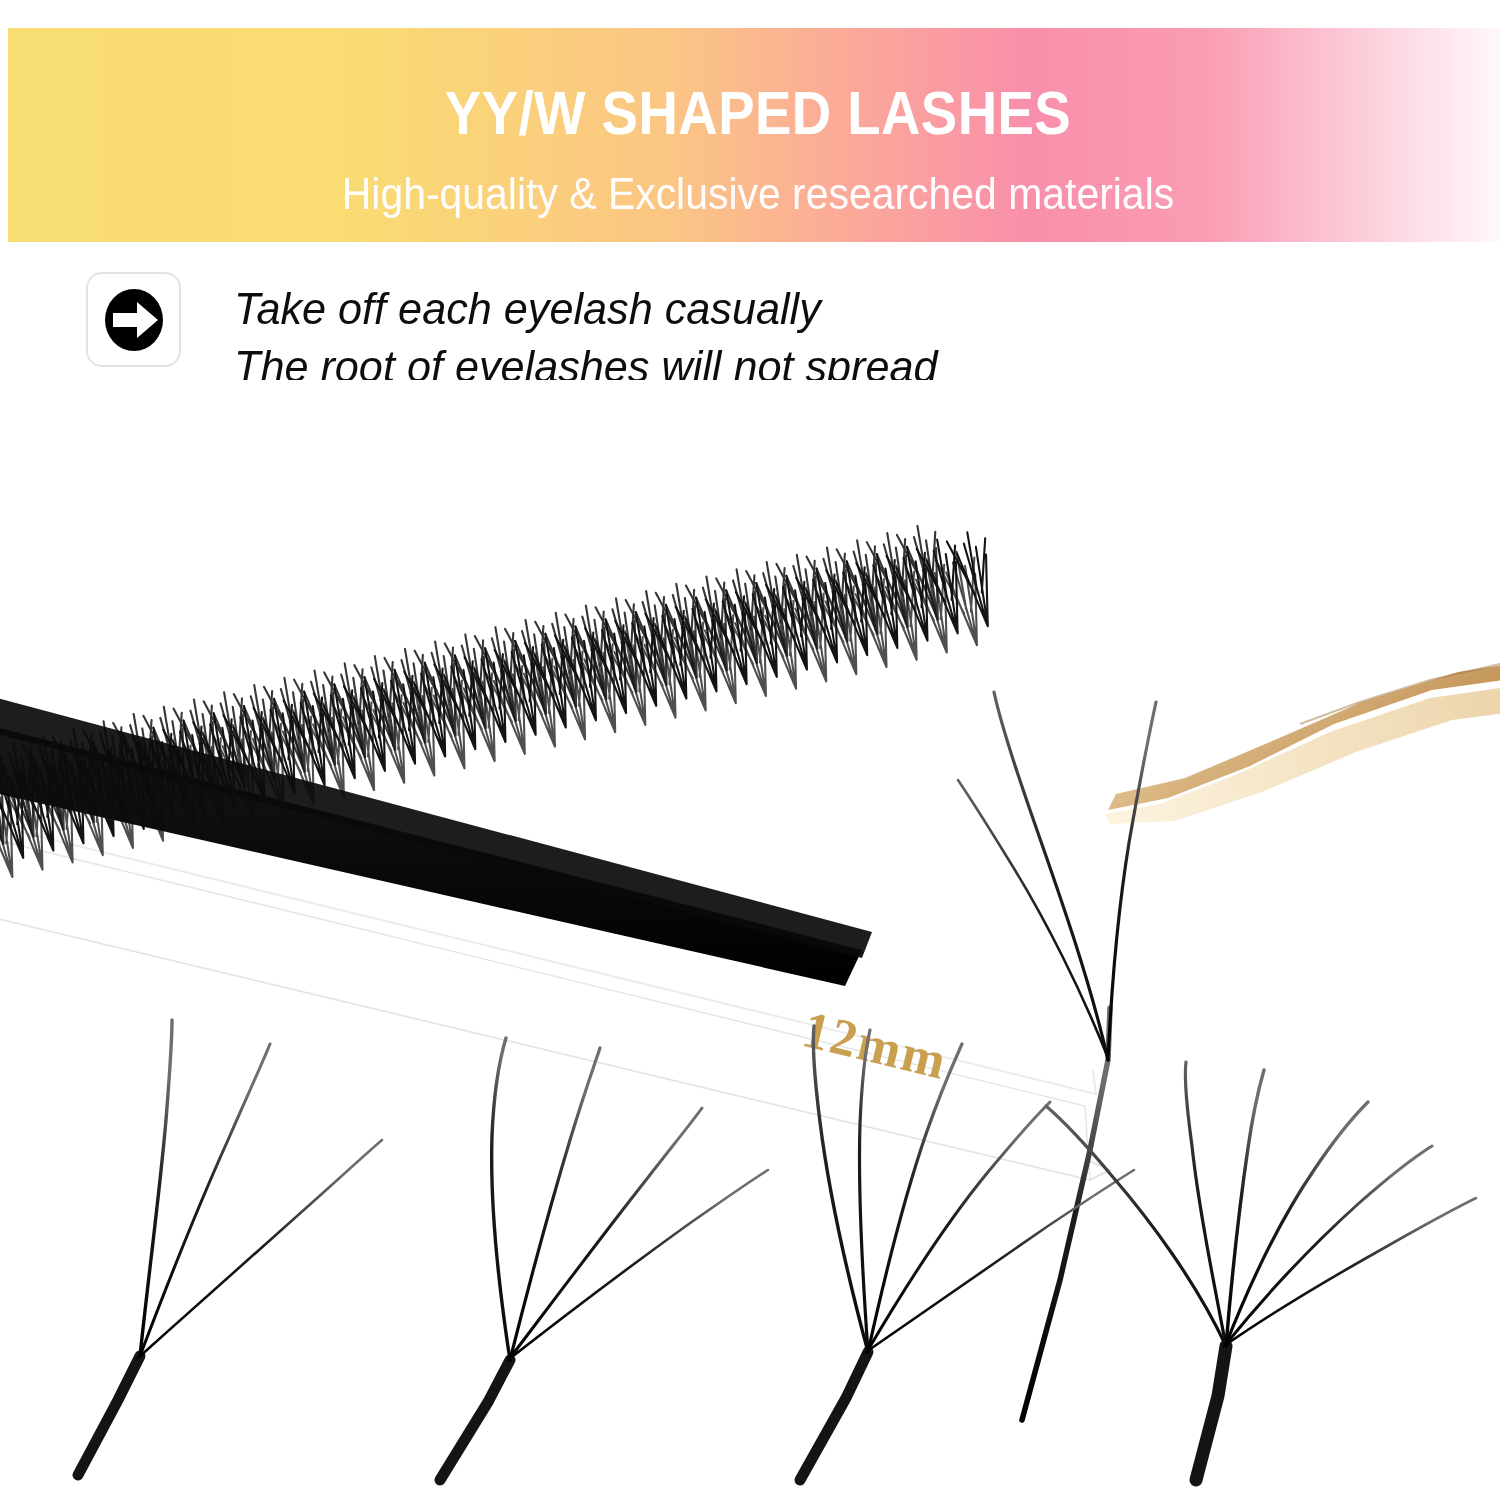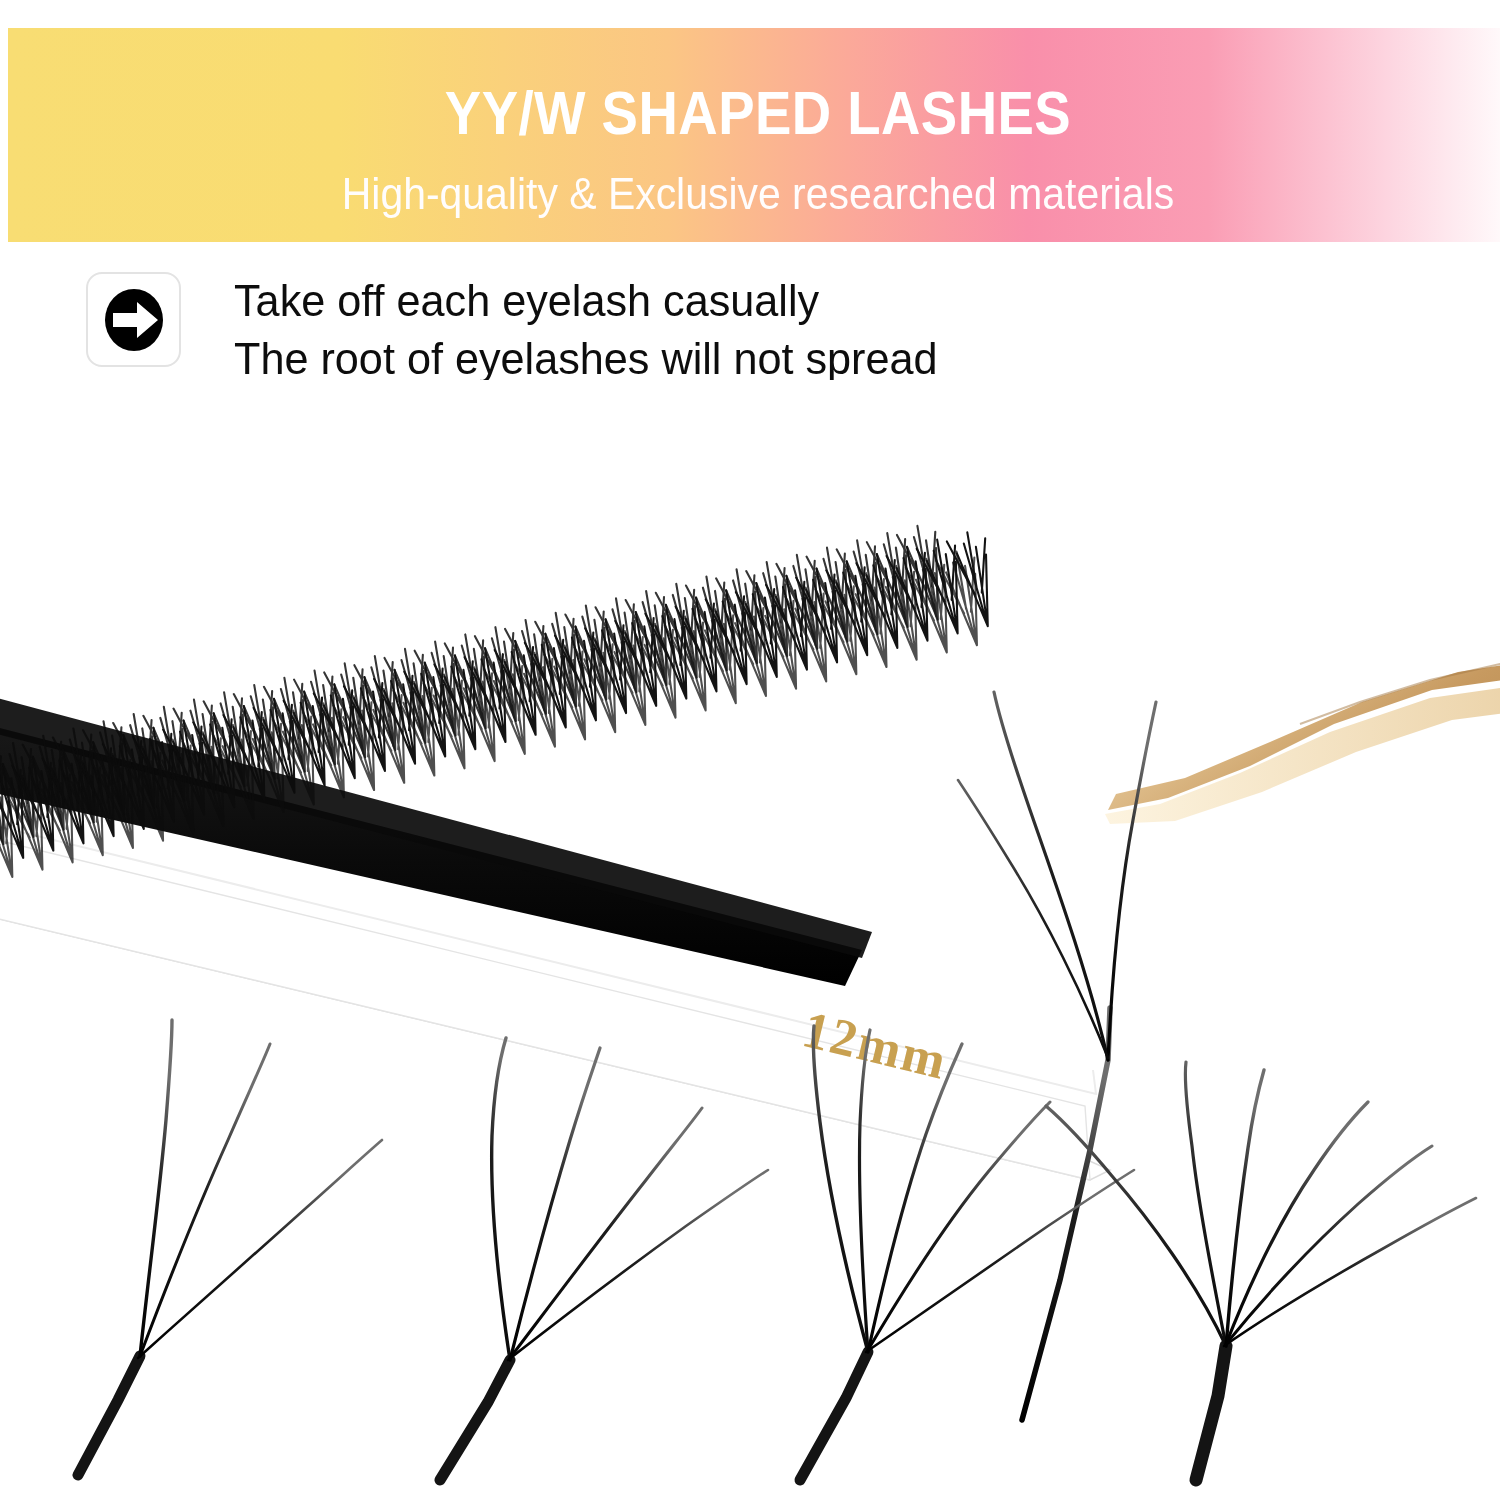--- a/index.html
+++ b/index.html
@@ -79,21 +79,22 @@
     border-radius: 16px;
     background: #ffffff;
     box-sizing: border-box;
     display: flex;
     align-items: center;
     justify-content: center;
     flex: 0 0 auto;
   }
   #instruction-text {
     margin-left: 53px;
-    margin-top: 0;
+    margin-top: 8px;
+    font-style: italic;
   }
   .instruction-line {
     color: #0d0d0d;
     font-size: 45px;
     line-height: 58px;
     white-space: nowrap;
     transform: scaleX(0.96);
     transform-origin: 0 50%;
   }
 

